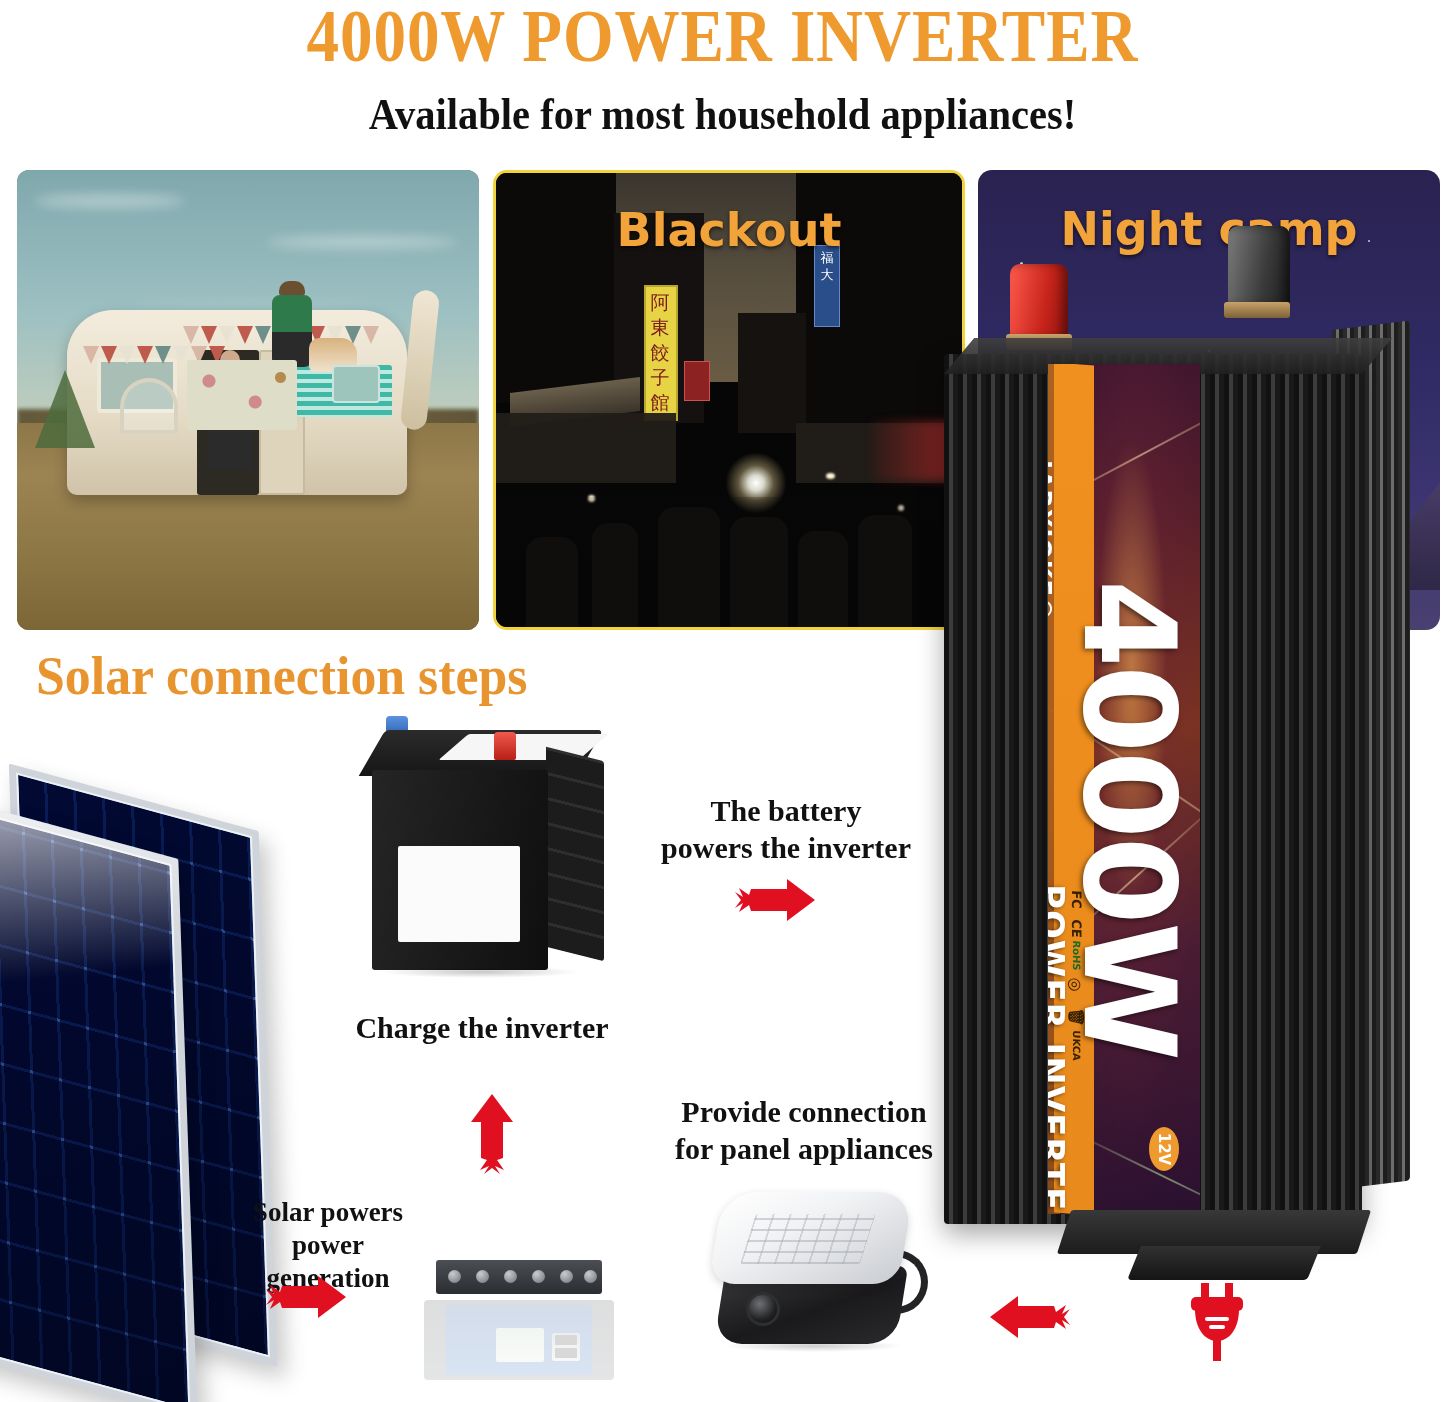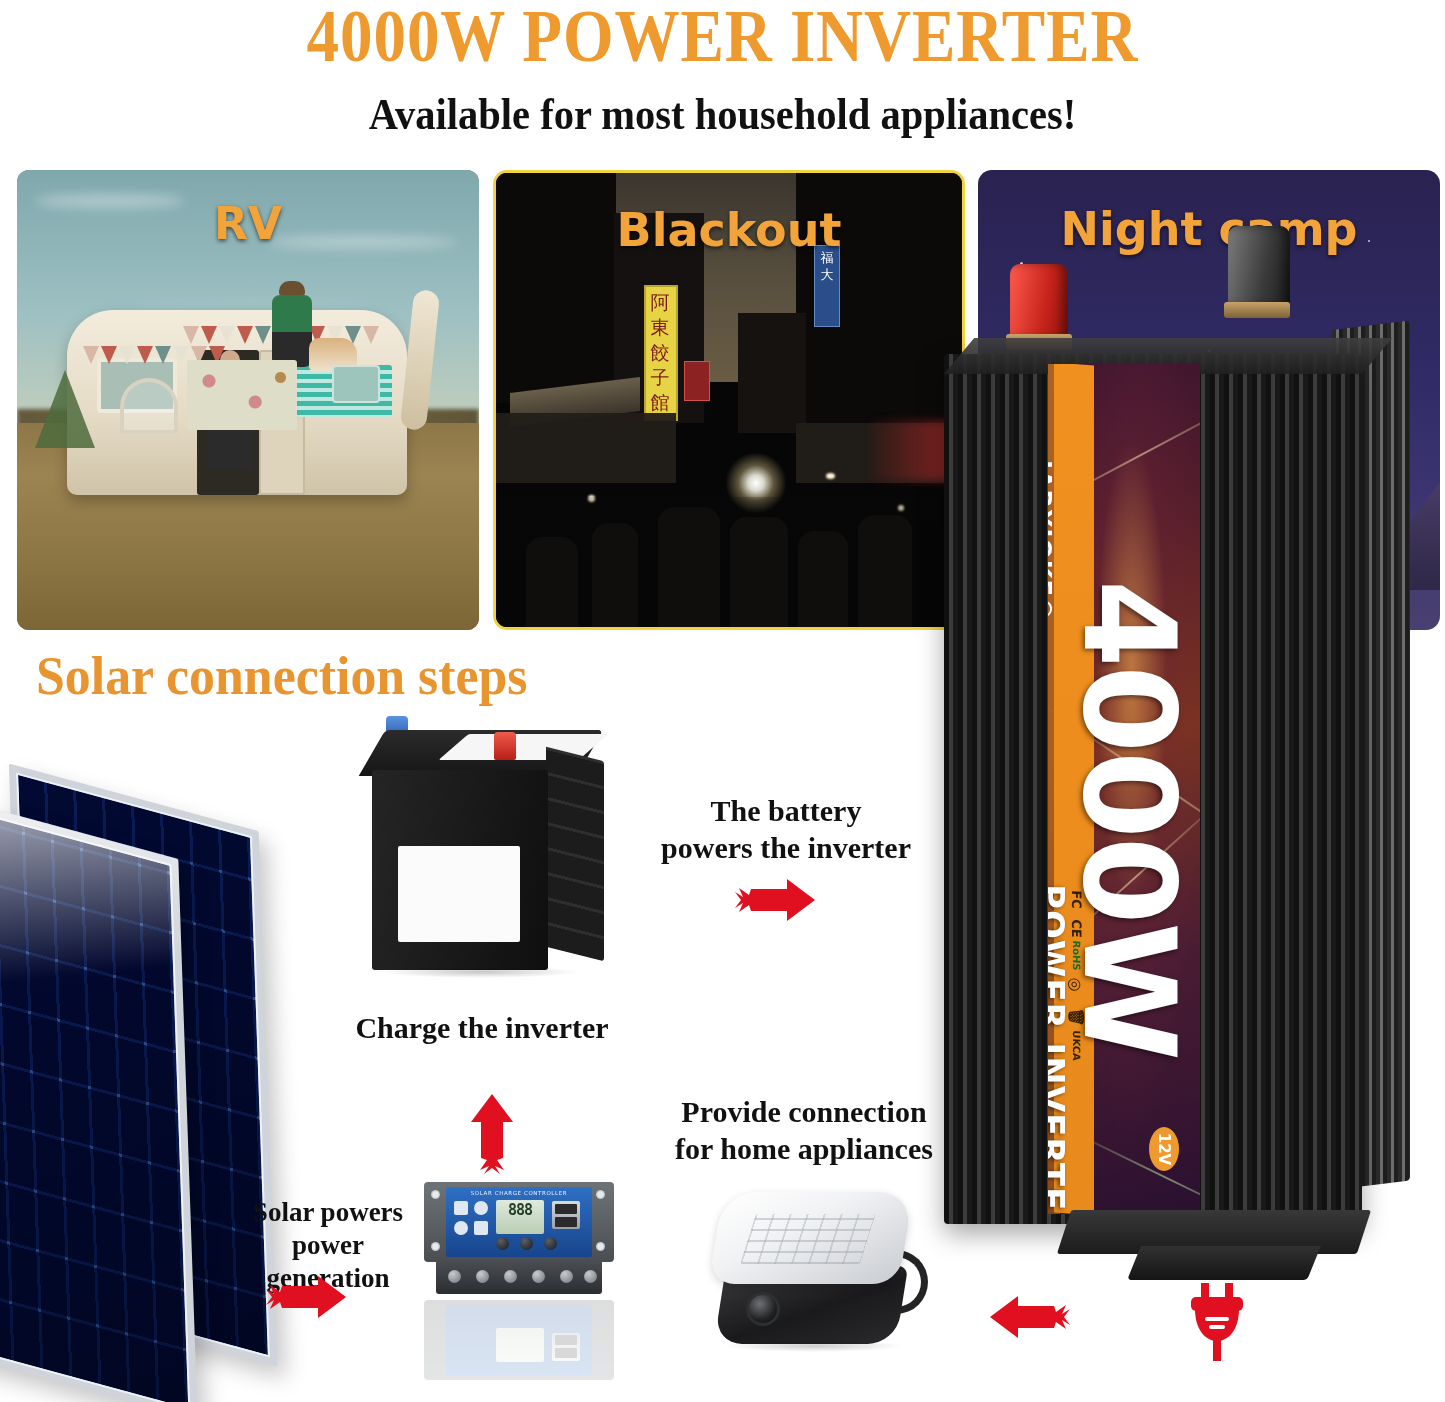--- a/index.html
+++ b/index.html
@@ -507,21 +507,20 @@
   </div>
   <div class="rv-tree">
       <i></i>
     </div>
   <div class="rv-surf"></div>
   <div class="rv-kid"></div>
   <div class="rv-dog"></div>
   <div class="rv-table"></div>
   <div class="rv-chair"></div>
   <div class="rv-cooler"></div>
-  <div class="photo-label" id="label-rv">RV</div>
 </div>
 
 <div class="photo-card" id="photo-blackout">
   <div class="bo-sky"></div>
   <div class="bo-blk" style="left:0;top:0;width:120px;height:230px;"></div>
   <div class="bo-blk" style="left:118px;top:40px;width:90px;height:210px;background:#141110;"></div>
   <div class="bo-blk" style="left:300px;top:0;width:168px;height:250px;"></div>
   <div class="bo-blk" style="left:242px;top:140px;width:68px;height:120px;background:#15120f;"></div>
   <div class="bo-sign-yellow">阿東餃子館</div>
   <div class="bo-sign-blue">福大</div>
@@ -615,43 +614,20 @@
   </div>
   <div class="bat-post" id="bat-post-red"></div>
   <div class="bat-side"></div>
   <div class="bat-front">
     <div class="bat-label"></div>
   </div>
   <div class="bat-shadow"></div>
 </div>
 
 <div id="controller">
-  <div class="ctrl-plate">
-    <div class="ctrl-hole" style="left:7px;top:8px;"></div>
-    <div class="ctrl-hole" style="left:7px;top:60px;"></div>
-    <div class="ctrl-hole" style="left:172px;top:8px;"></div>
-    <div class="ctrl-hole" style="left:172px;top:60px;"></div>
-    <div class="ctrl-face">
-      <div class="ctrl-title">SOLAR CHARGE CONTROLLER</div>
-      <div class="ctrl-icon" style="left:8px;top:14px;"></div>
-      <div class="ctrl-icon" style="left:28px;top:14px;border-radius:50%;"></div>
-      <div class="ctrl-icon" style="left:8px;top:34px;border-radius:50%;"></div>
-      <div class="ctrl-icon" style="left:28px;top:34px;"></div>
-      <div class="ctrl-lcd">
-        <div class="ctrl-lcd-num">888</div>
-      </div>
-      <div class="ctrl-usb">
-          <i></i>
-          <i></i>
-        </div>
-      <div class="ctrl-btn" style="left:50px;"></div>
-      <div class="ctrl-btn" style="left:74px;"></div>
-      <div class="ctrl-btn" style="left:98px;"></div>
-    </div>
-  </div>
   <div class="ctrl-term">
     <div class="ctrl-screw" style="left:12px;"></div>
     <div class="ctrl-screw" style="left:40px;"></div>
     <div class="ctrl-screw" style="left:68px;"></div>
     <div class="ctrl-screw" style="left:96px;"></div>
     <div class="ctrl-screw" style="left:124px;"></div>
     <div class="ctrl-screw" style="left:148px;"></div>
   </div>
   <div class="ctrl-reflection">
     <div class="ctrl-plate">
@@ -672,21 +648,21 @@
   <div class="ck-lid">
     <div class="ck-panel"></div>
   </div>
   <div class="ck-knob"></div>
   <div class="ck-shadow"></div>
 </div>
 
 <div class="caption" id="cap-battery-powers"><span>The battery</span><br><span>powers the inverter</span></div>
 <div class="caption" id="cap-charge-battery">Charge the inverter</div>
 <div class="caption" id="cap-solar-gen"><span>Solar powers</span><br><span>power generation</span></div>
-<div class="caption" id="cap-provide-elec"><span>Provide connection</span><br><span>for home appliances</span></div>
+<div class="caption" id="cap-provide-elec"><span>Provide connection</span><br><span>for panel appliances</span></div>
 
 <div class="arrow" style="left:727px;top:875px;">
   <svg width="92" height="50" viewBox="0 0 92 50">
     <path d="M8 17 L16 22 L12 13 L22 20 L24 14 L60 14 L60 4 L88 25 L60 46 L60 36 L24 36 L22 30 L12 37 L16 28 L8 33 L14 25 Z" fill="#e01020"></path>
   </svg>
 </div>
 <div class="arrow" style="left:466px;top:1090px;">
   <svg width="52" height="92" viewBox="0 0 52 92">
     <path d="M34 84 L29 76 L38 80 L31 70 L37 68 L37 32 L47 32 L26 4 L5 32 L15 32 L15 68 L21 70 L14 80 L23 76 L18 84 L26 78 Z" fill="#e01020"></path>
   </svg>

